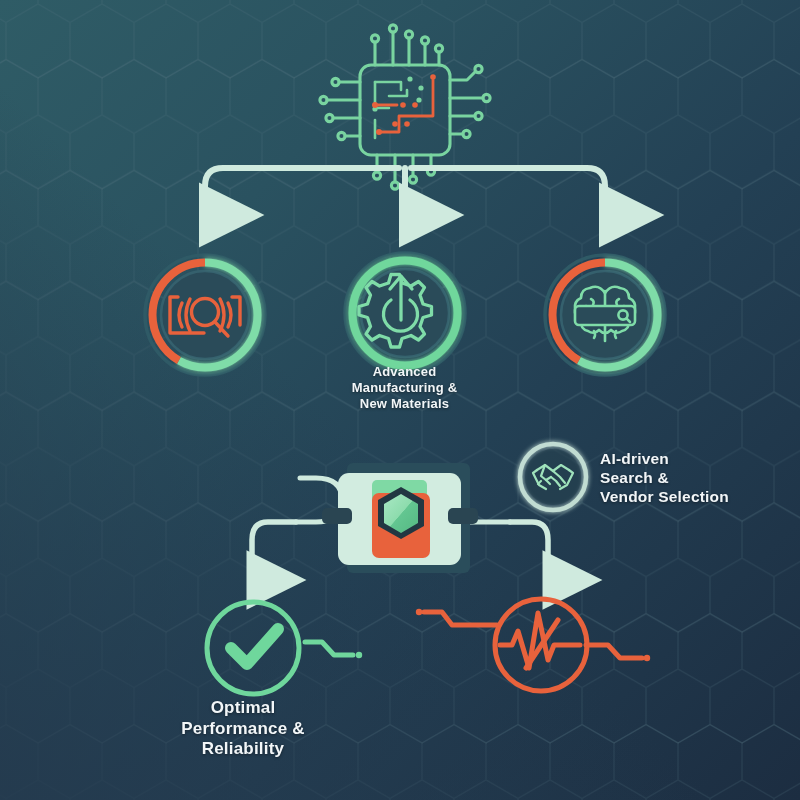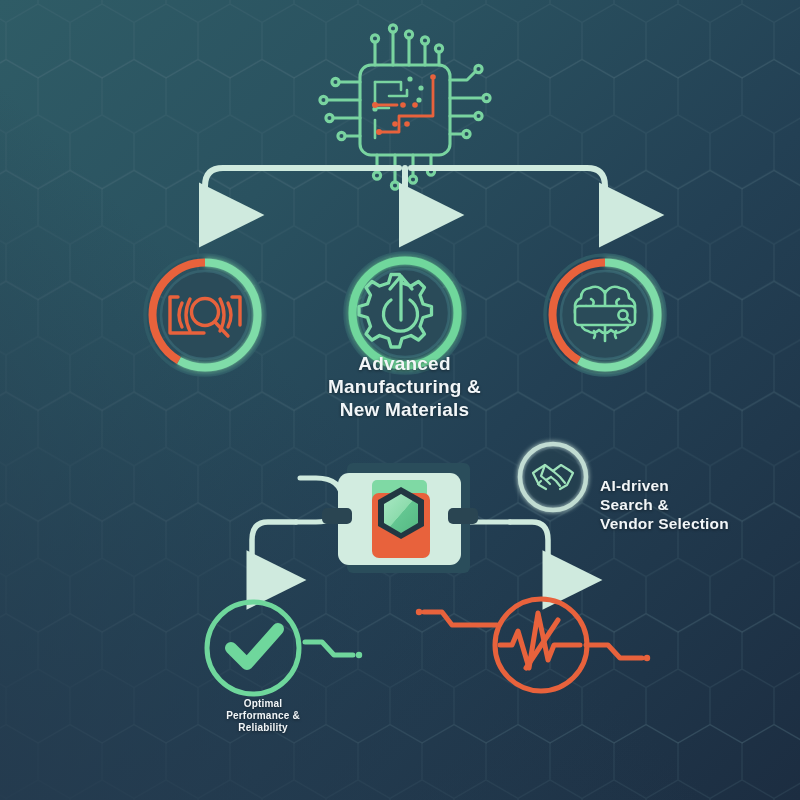--- a/index.html
+++ b/index.html
@@ -31,27 +31,27 @@
     color: #f2f6f8;
     font-weight: bold;
     text-align: center;
     line-height: 1.22;
     letter-spacing: .2px;
     text-shadow: 0 1px 3px rgba(0,0,0,.45);
     white-space: pre-line;
     pointer-events: none;
   }
   #label-advanced-manufacturing {
-    left: 312px; top: 352px; width: 185px; font-size: 19px;
+    left: 312px; top: 364px; width: 185px; font-size: 13px;
   }
   #label-ai-driven {
-    left: 600px; top: 450px; width: 190px; font-size: 15.5px; text-align: left; margin-top: 27px;
+    left: 600px; top: 450px; width: 190px; font-size: 15.5px; text-align: left;
   }
   #label-optimal {
-    left: 168px; top: 698px; width: 190px; font-size: 10px;
+    left: 148px; top: 698px; width: 190px; font-size: 17px;
   }
   #label-potential {
     left: 452px; top: 698px; width: 180px; font-size: 15.5px;
   }
 </style>
 </head>
 <body>
 
 <div id="stage">
 

